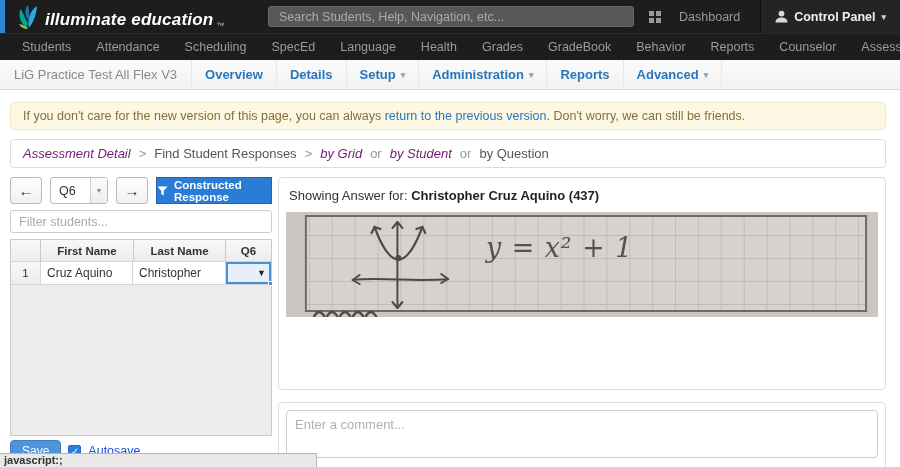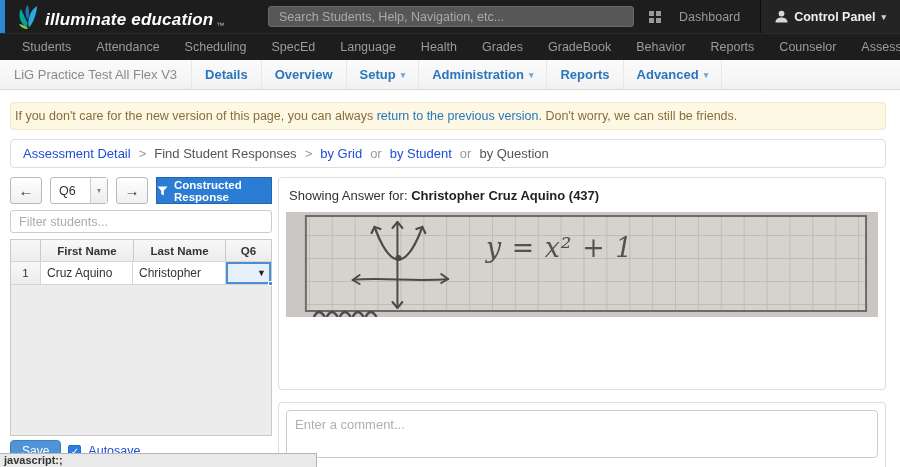--- a/index.html
+++ b/index.html
@@ -34,25 +34,25 @@
   .subnav { height:30px; background:linear-gradient(#fbfbfb,#f2f2f2); border-bottom:1px solid #d7d7d7;
             display:flex; align-items:stretch; font-size:13px; }
   .subnav-title { color:#8a8a8a; padding:0 14px; display:flex; align-items:center; }
   .subnav-item { color:#2a76bd; font-weight:600; padding:0 13px; display:flex; align-items:center;
                  gap:5px; border-left:1px solid #e8e8e8; cursor:pointer; }
   .subnav-item:last-child { border-right:1px solid #e8e8e8; }
   .subnav-item .caret { font-size:9px; color:#7ba7cc; }
 
   
   .banner { margin:12px 14px 0 10px; background:#fcf8e3; border:1px solid #f3e6c1; border-radius:4px;
-            padding:6px 4px; font-size:12.5px; color:#8a6d3b; }
+            padding:6px 12px; font-size:12.5px; color:#8a6d3b; }
   .banner .link { color:#2a76bd; cursor:pointer; }
   .breadcrumb { margin:9px 14px 0 10px; background:#fff; border:1px solid #ddd; border-radius:4px;
                 padding:6px 12px; font-size:13px; color:#999; display:flex; gap:8px; align-items:center; }
-  .breadcrumb .bc-link { color:#1d4ed8; cursor:pointer; }
+  .breadcrumb .bc-link { color:#701a75; cursor:pointer;font-style:italic; }
   .breadcrumb .bc-current { color:#555; }
 
   
   .main { display:flex; margin:9px 14px 0 10px; gap:6px; align-items:flex-start; }
   .left-col { width:262px; flex:none; }
   .right-col { flex:1; min-width:0; }
 
   .toolbar { display:flex; gap:8px; height:27px; margin-bottom:6px; }
   .nav-btn { width:32px; border:1px solid #b9b9b9; border-radius:3px;
              background:linear-gradient(#ffffff,#f0f0f0); color:#333; font-size:15px;
@@ -181,24 +181,24 @@
   <span class="nav-item">Behavior</span>
   <span class="nav-item">Reports</span>
   <span class="nav-item">Counselor</span>
   <span class="nav-item">Assessments</span>
 
 </div>
 
 <div class="subnav">
   <div class="subnav-title">LiG Practice Test All Flex V3</div>
   <div class="subnav-item">
+    <span>Overview</span>
+  </div>
+  <div class="subnav-item">
     <span>Details</span>
-  </div>
-  <div class="subnav-item">
-    <span>Overview</span>
   </div>
   <div class="subnav-item">
     <span>Setup</span>
     <span class="caret">▾</span>
   </div>
   <div class="subnav-item">
     <span>Administration</span>
     <span class="caret">▾</span>
   </div>
   <div class="subnav-item">

